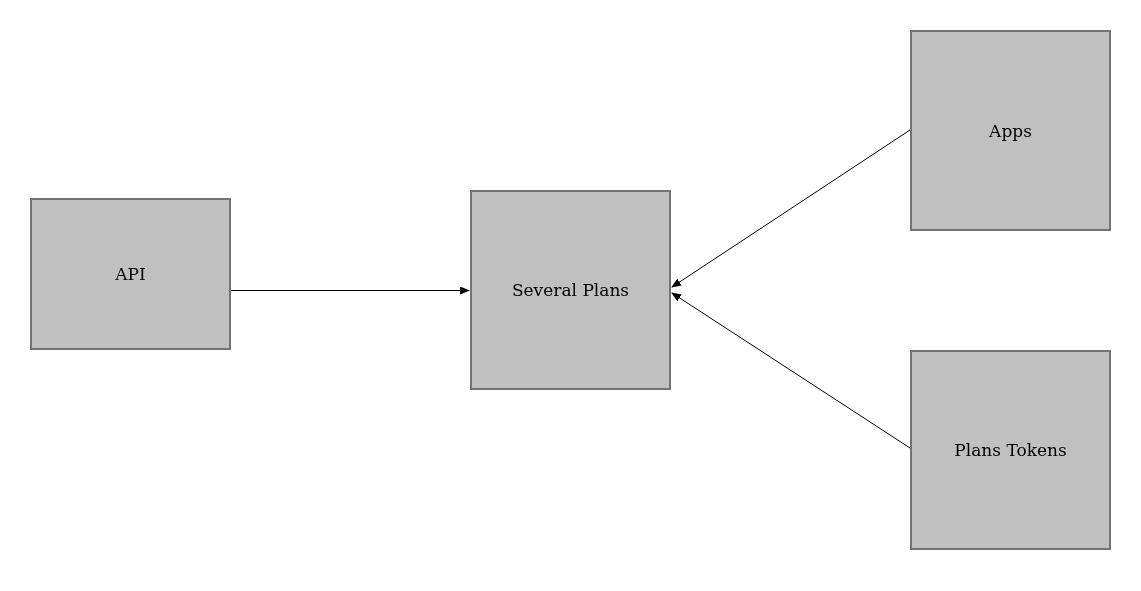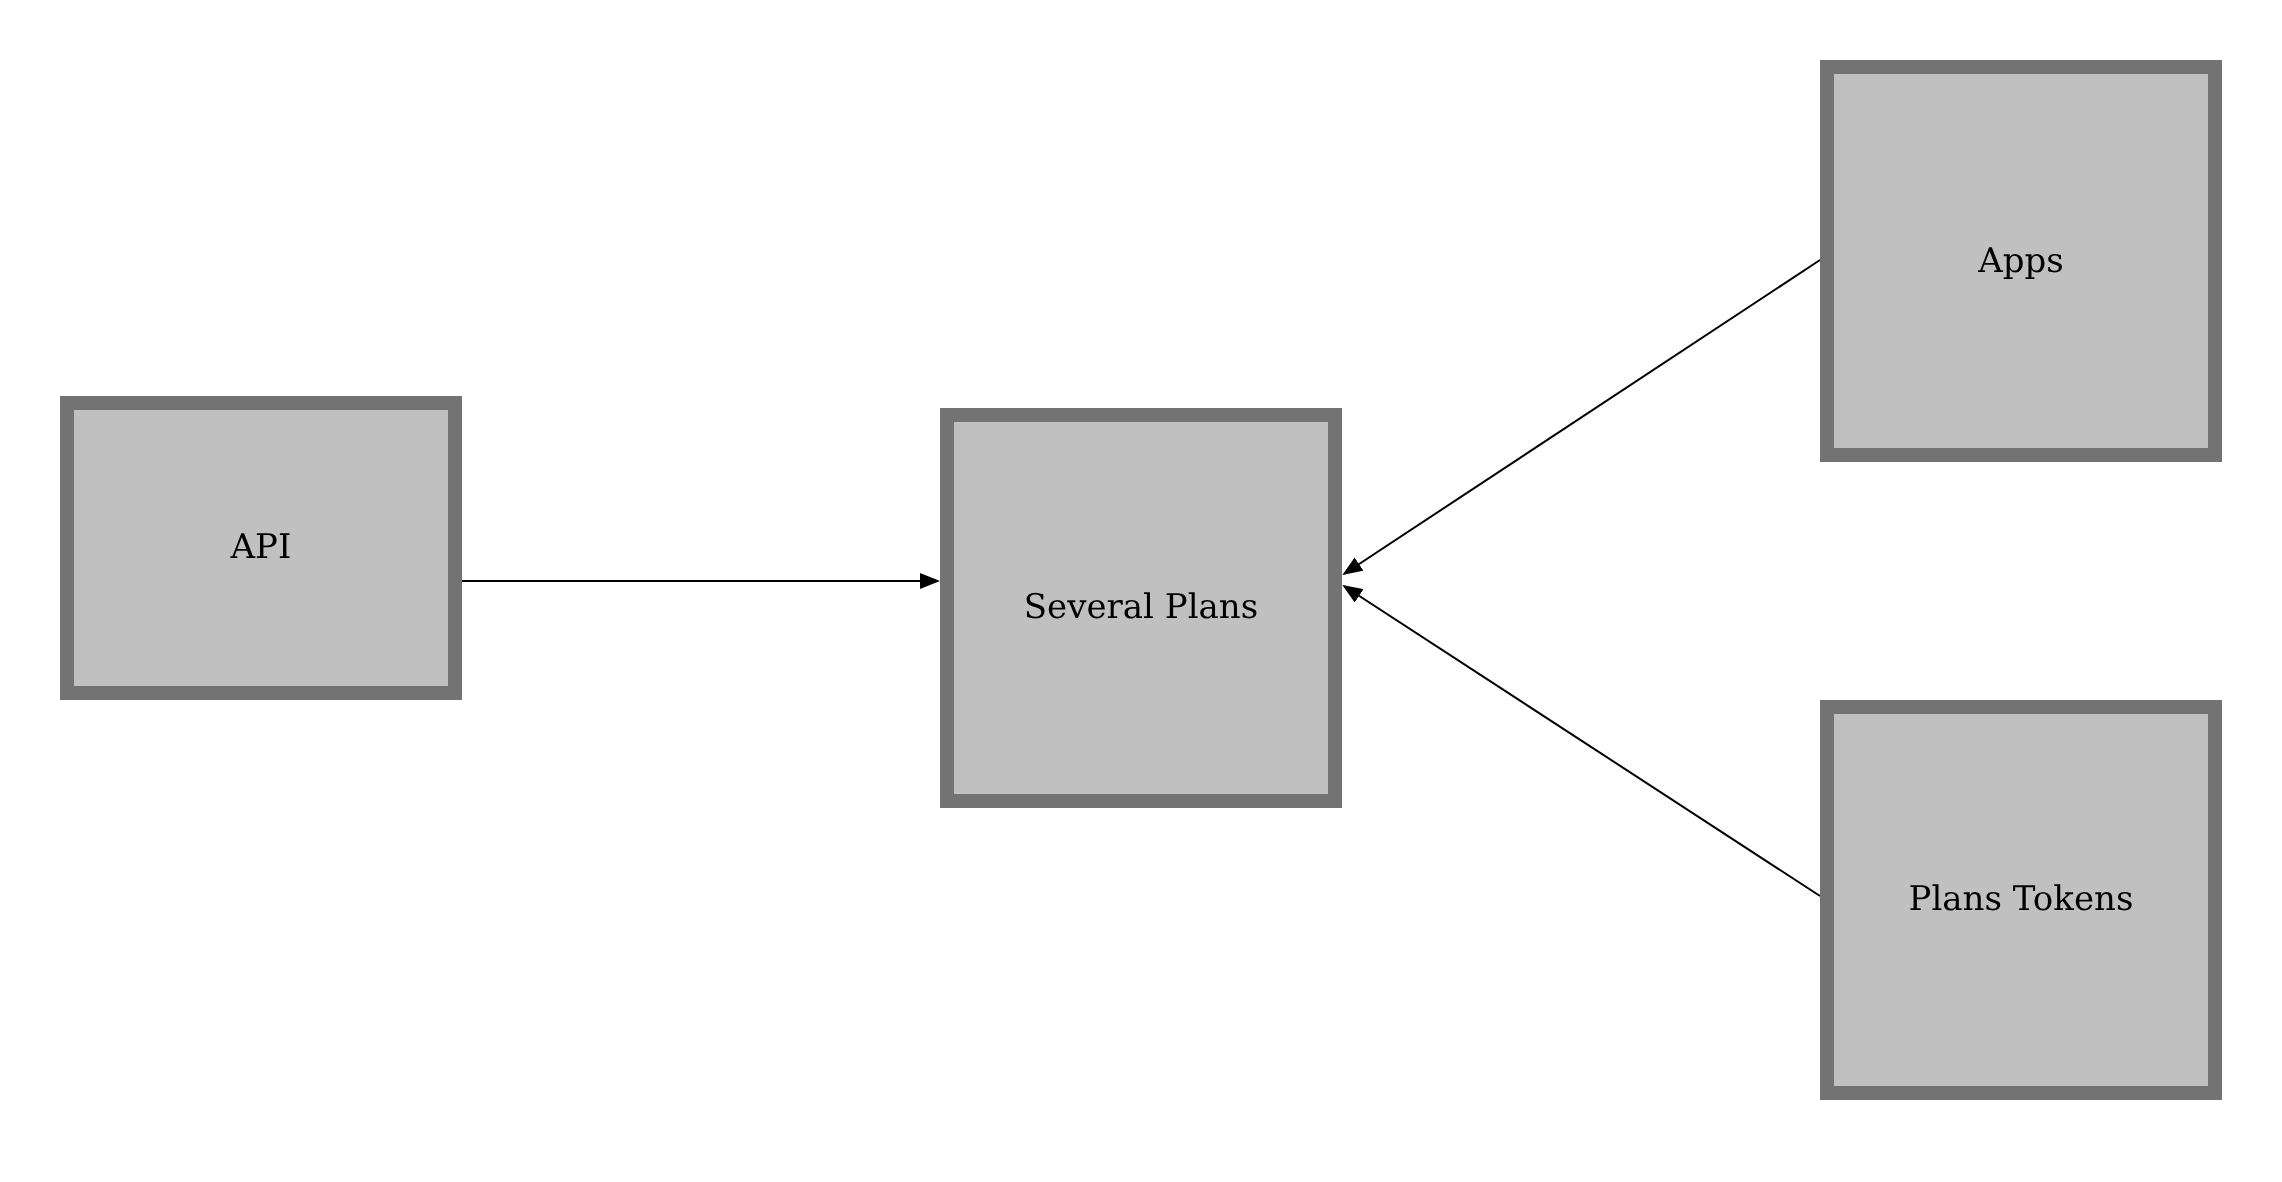--- a/index.html
+++ b/index.html
@@ -23,31 +23,31 @@
   .edges-layer {
     position: absolute;
     left: 0; top: 0;
     width: 1141px;
     height: 591px;
     pointer-events: none;
   }
   .node {
     position: absolute;
     background: #c0c0c0;
-    border: 7px solid #737373;
+    border: 2px solid #737373;
     box-sizing: border-box;
     display: flex;
     align-items: center;
     justify-content: center;
     font-size: 17px;
     color: #000000;
     text-align: center;
   }
   .node-api           { left: 30px;  top: 198px; width: 201px; height: 152px; }
-  .node-several-plans { left: 470px; top: 190px; width: 201px; height: 200px; margin-top: 14px; }
+  .node-several-plans { left: 470px; top: 190px; width: 201px; height: 200px; }
   .node-apps          { left: 910px; top: 30px;  width: 201px; height: 201px; }
   .node-access-tokens { left: 910px; top: 350px; width: 201px; height: 200px; }
 </style>
 </head>
 <body>
 
 <div class="canvas">
 
   <svg class="edges-layer" width="1141" height="591" viewBox="0 0 1141 591" xmlns="http://www.w3.org/2000/svg">
     <defs>

